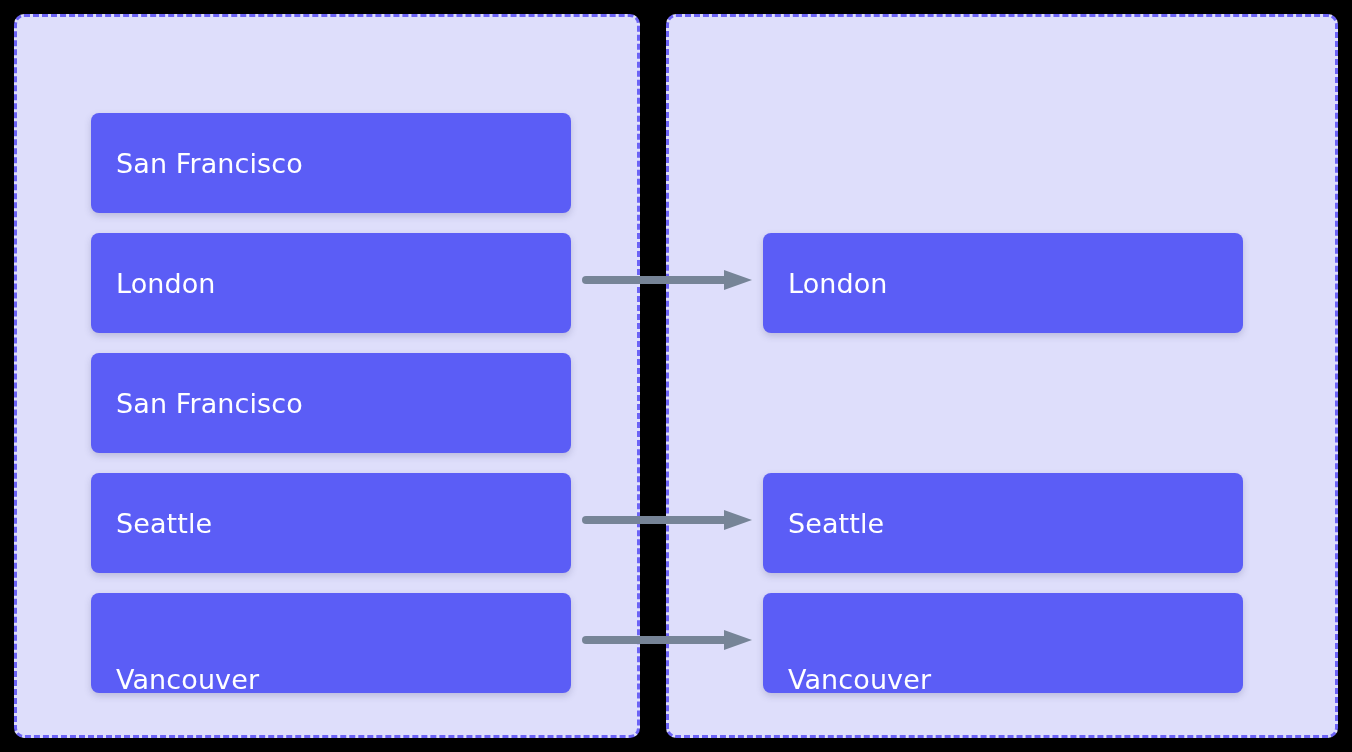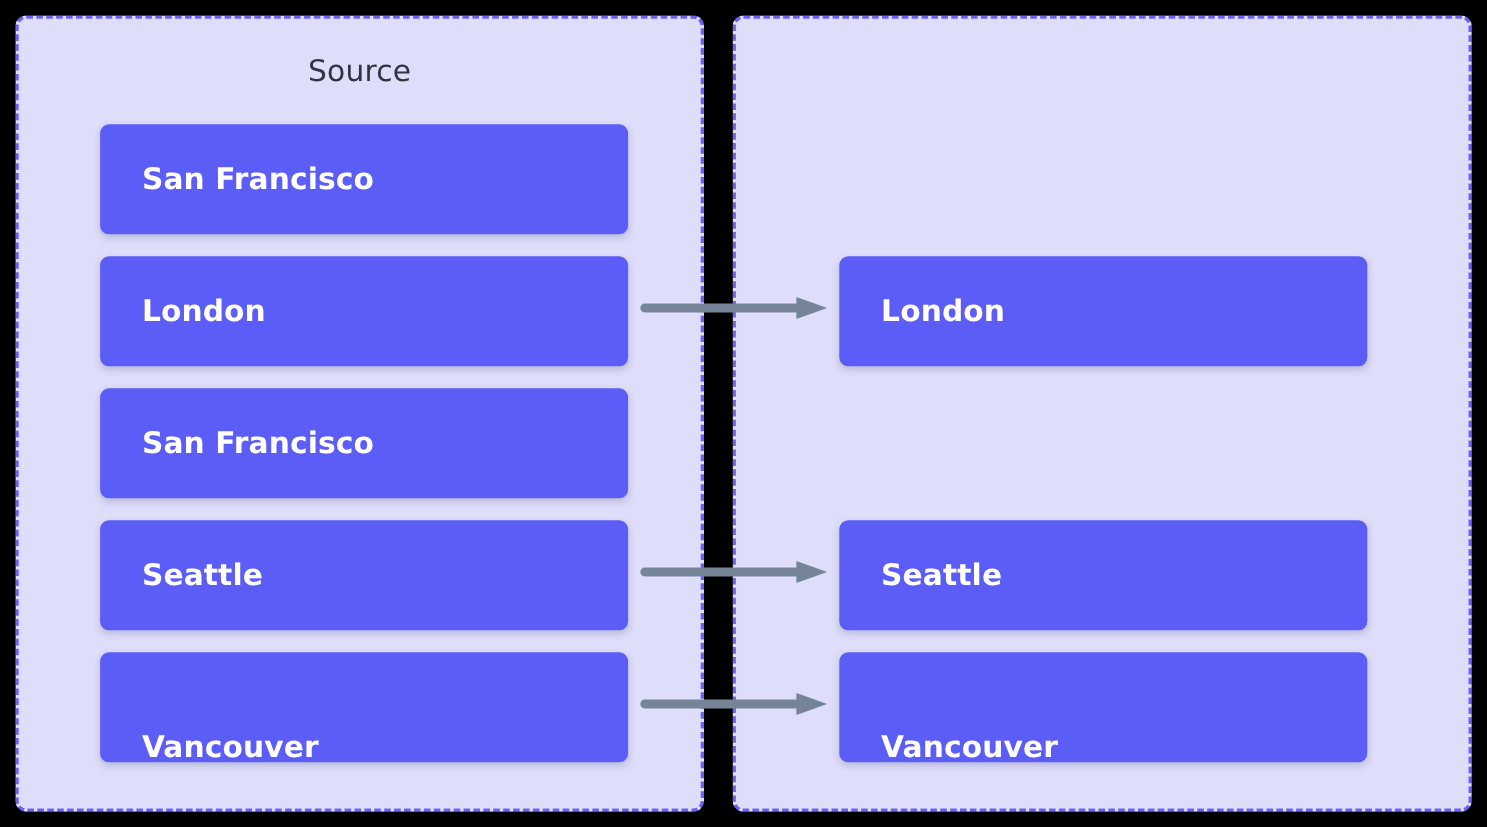--- a/index.html
+++ b/index.html
@@ -60,22 +60,22 @@
     background: #5B5DF6;
     border-radius: 8px;
     box-shadow: 0 3px 7px rgba(60, 60, 110, 0.22);
     box-sizing: border-box;
     display: flex;
     align-items: center;
   }
   .item-label {
     color: #FFFFFF;
     font-size: 27px;
-    font-weight: 700;
-    padding-left: 38px;
+    font-weight: 400;
+    padding-left: 25px;
     line-height: 1;
     letter-spacing: 0.1px;
   }
 
   .src-box  { left: 74px;  width: 480px; }
   .dest-box { left: 94px;  width: 480px; }
 
   
   .row0 { top: 96px; }
   .row1 { top: 216px; }
@@ -96,21 +96,20 @@
   .arrow-row1 { top: 269px; }
   .arrow-row3 { top: 509px; }
   .arrow-row4 { top: 629px; }
 </style>
 </head>
 <body>
 
 <div id="stage">
 
   <div class="panel" id="panel-source">
-    <div class="panel-title">Source</div>
 
     <div class="item-box src-box row0">
       <span class="item-label">San Francisco</span>
     </div>
     <div class="item-box src-box row1">
       <span class="item-label">London</span>
     </div>
     <div class="item-box src-box row2">
       <span class="item-label">San Francisco</span>
     </div>

